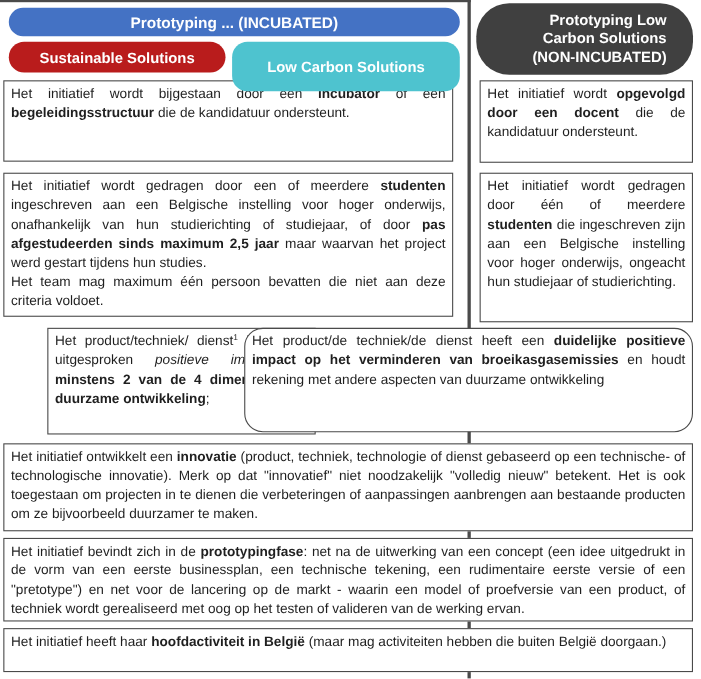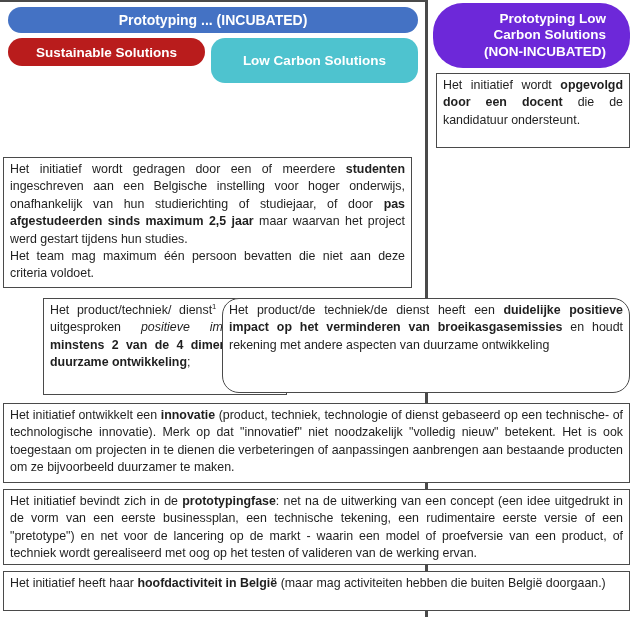--- a/index.html
+++ b/index.html
@@ -57,27 +57,29 @@
 
   <div class="abs" id="toprule" style="background-color: rgb(74, 74, 74);"></div>
   <div class="abs" id="divider" style="background-color: rgb(74, 74, 74);"></div>
 
   <div class="abs banner" id="hdr-incubated" style="background-color: rgb(68, 114, 196);">Prototyping ... (INCUBATED)</div>
 
   <div class="abs banner" id="pill-sustainable" style="background-color: #b91c1c;">Sustainable Solutions</div>
 
   <div class="abs banner" id="pill-lowcarbon" style="background-color: rgb(78, 195, 207);">Low Carbon Solutions</div>
 
-  <div class="abs banner" id="hdr-non-incubated" style="background-color: #6d28d9;">Prototyping Low Carbon Solutions (NON-INCUBATED)</div>
+  <div class="abs banner" id="hdr-non-incubated" style="background-color: #404040;">Prototyping Low Carbon Solutions (NON-INCUBATED)</div>
 
+  <div class="abs txtbox" id="box-l1"><span>Het initiatief wordt bijgestaan door een </span><span class="b">incubator</span><span> of een </span><span class="b">begeleidingsstructuur</span><span> die de kandidatuur ondersteunt.</span></div>
 
   <div class="abs txtbox" id="box-r1"><span>Het initiatief wordt </span><span class="b">opgevolgd door een docent</span><span> die de kandidatuur ondersteunt.</span></div>
 
   <div class="abs txtbox" id="box-l2"><span>Het initiatief wordt gedragen door een of meerdere </span><span class="b">studenten</span><span> ingeschreven aan een Belgische instelling voor hoger onderwijs, onafhankelijk van hun studierichting of studiejaar, of door </span><span class="b">pas afgestudeerden sinds maximum 2,5 jaar</span><span> maar waarvan het project werd gestart tijdens hun studies.</span><br><span>Het team mag maximum één persoon bevatten die niet aan deze criteria voldoet.</span></div>
 
+  <div class="abs txtbox" id="box-r2"><span>Het initiatief wordt gedragen door één of meerdere </span><span class="b">studenten</span><span> die ingeschreven zijn aan een Belgische instelling voor hoger onderwijs, ongeacht hun studiejaar of studierichting.</span></div>
 
   <div class="abs txtbox" id="box-l3"><span>Het product/techniek/ dienst</span><sup>1</sup><span> heeft een uitgesproken </span><span class="i">positieve impact</span><span> op </span><span class="b">minstens 2 van de 4 dimensies van duurzame ontwikkeling</span><span>;</span></div>
 
   <div class="abs txtbox" id="box-m3"><span>Het product/de techniek/de dienst heeft een </span><span class="b">duidelijke positieve impact op het verminderen van broeikasgasemissies</span><span> en houdt rekening met andere aspecten van duurzame ontwikkeling</span></div>
 
   <div class="abs txtbox" id="box-row4"><span>Het initiatief ontwikkelt een </span><span class="b">innovatie</span><span> (product, techniek, technologie of dienst gebaseerd op een technische- of technologische innovatie). Merk op dat "innovatief" niet noodzakelijk "volledig nieuw" betekent. Het is ook toegestaan om projecten in te dienen die verbeteringen of aanpassingen aanbrengen aan bestaande producten om ze bijvoorbeeld duurzamer te maken.</span></div>
 
   <div class="abs txtbox" id="box-row5"><span>Het initiatief bevindt zich in de </span><span class="b">prototypingfase</span><span>: net na de uitwerking van een concept (een idee uitgedrukt in de vorm van een eerste businessplan, een technische tekening, een rudimentaire eerste versie of een "pretotype") en net voor de lancering op de markt - waarin een model of proefversie van een product, of techniek wordt gerealiseerd met oog op het testen of valideren van de werking ervan.</span></div>
 
   <div class="abs txtbox" id="box-row6"><span>Het initiatief heeft haar </span><span class="b">hoofdactiviteit in België</span><span> (maar mag activiteiten hebben die buiten België doorgaan.)</span></div>

